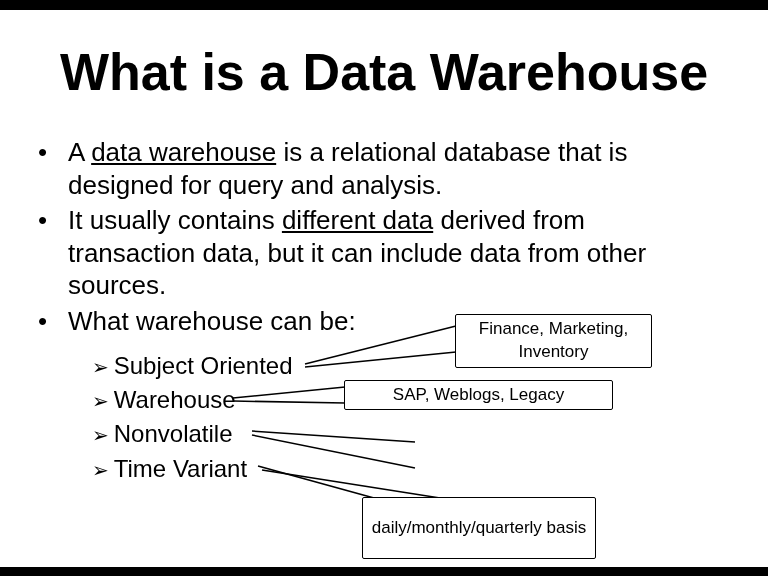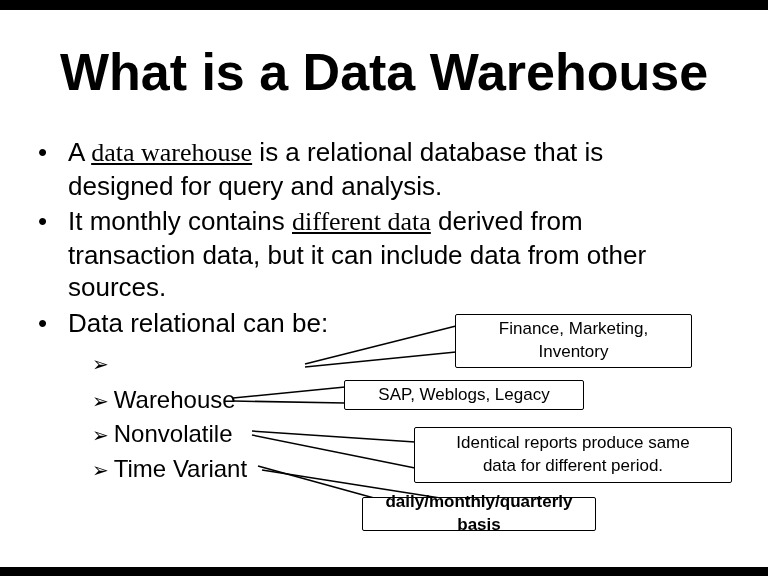--- a/index.html
+++ b/index.html
@@ -42,21 +42,21 @@
   }
   .bullet {
     display: flex;
     margin-bottom: 3px;
   }
   .bullet .dot {
     flex: 0 0 30px;
     width: 30px;
   }
   .bullet .btext { width: 630px; }
-  .uline { text-decoration: underline; font-family: Liberation Serif, serif; }
+  .uline { text-decoration: underline; }
 
   .sub {
     position: absolute;
     left: 92px;
     display: flex;
     align-items: baseline;
     gap: 5px;
     font-size: 24px;
   }
   .sub .arrow {
@@ -74,24 +74,24 @@
     border: 1.6px solid #000000;
     border-radius: 2px;
     background: #ffffff;
     font-size: 17px;
     line-height: 1.35;
     text-align: center;
     display: flex;
     align-items: center;
     justify-content: center;
   }
-  .callout-finance   { left: 455px; top: 314px; width: 237px; height: 54px; padding: 0 8px; }
-  .callout-sap       { left: 344px; top: 380px; width: 240px; height: 30px; padding: 0 8px; }
+  .callout-finance   { left: 455px; top: 314px; width: 197px; height: 54px; padding: 0 8px; }
+  .callout-sap       { left: 344px; top: 380px; width: 269px; height: 30px; padding: 0 8px; }
   .callout-identical { left: 414px; top: 427px; width: 318px; height: 56px; padding: 0 28px; }
-  .callout-daily     { left: 362px; top: 497px; width: 234px; height: 34px; padding: 4px 8px; font-weight: bold; }
+  .callout-daily     { left: 362px; top: 497px; width: 234px; height: 62px; padding: 4px 8px; }
 
   .connectors {
     position: absolute;
     top: 0; left: 0;
     width: 768px; height: 576px;
     pointer-events: none;
   }
   .connectors line {
     stroke: #000000;
     stroke-width: 1.5;
@@ -107,30 +107,31 @@
 
   <div class="title">What is a Data Warehouse</div>
 
   <div class="bullets">
     <div class="bullet">
       <span class="dot">•</span>
       <span class="btext"><span>A </span><span class="uline">data warehouse</span><span> is a relational database that is designed for query and analysis.</span></span>
     </div>
     <div class="bullet">
       <span class="dot">•</span>
-      <span class="btext"><span>It monthly contains </span><span class="uline">different data</span><span> derived from transaction data, but it can include data from other sources.</span></span>
+      <span class="btext"><span>It usually contains </span><span class="uline">different data</span><span> derived from transaction data, but it can include data from other sources.</span></span>
     </div>
     <div class="bullet">
       <span class="dot">•</span>
-      <span class="btext"><span>Data relational can be:</span><span class="uline"></span><span></span></span>
+      <span class="btext"><span>What warehouse can be:</span><span class="uline"></span><span></span></span>
     </div>
   </div>
 
   <div class="sub sub-0">
     <span class="arrow">➢</span>
+    <span>Subject Oriented</span>
   </div>
   <div class="sub sub-1">
     <span class="arrow">➢</span>
     <span>Warehouse</span>
   </div>
   <div class="sub sub-2">
     <span class="arrow">➢</span>
     <span>Nonvolatile</span>
   </div>
   <div class="sub sub-3">
@@ -148,20 +149,17 @@
     <line x1="258" y1="466" x2="374" y2="498"></line>
     <line x1="262" y1="470" x2="440" y2="498"></line>
   </svg>
 
   <div class="callout callout-finance">
     <span>Finance, Marketing, Inventory</span>
   </div>
   <div class="callout callout-sap">
     <span>SAP, Weblogs, Legacy</span>
   </div>
-  <div class="callout callout-identical">
-    <span>Identical reports produce same data for different period.</span>
-  </div>
   <div class="callout callout-daily">
     <span>daily/monthly/quarterly basis</span>
   </div>
 
 </div>
 
 </body></html>

